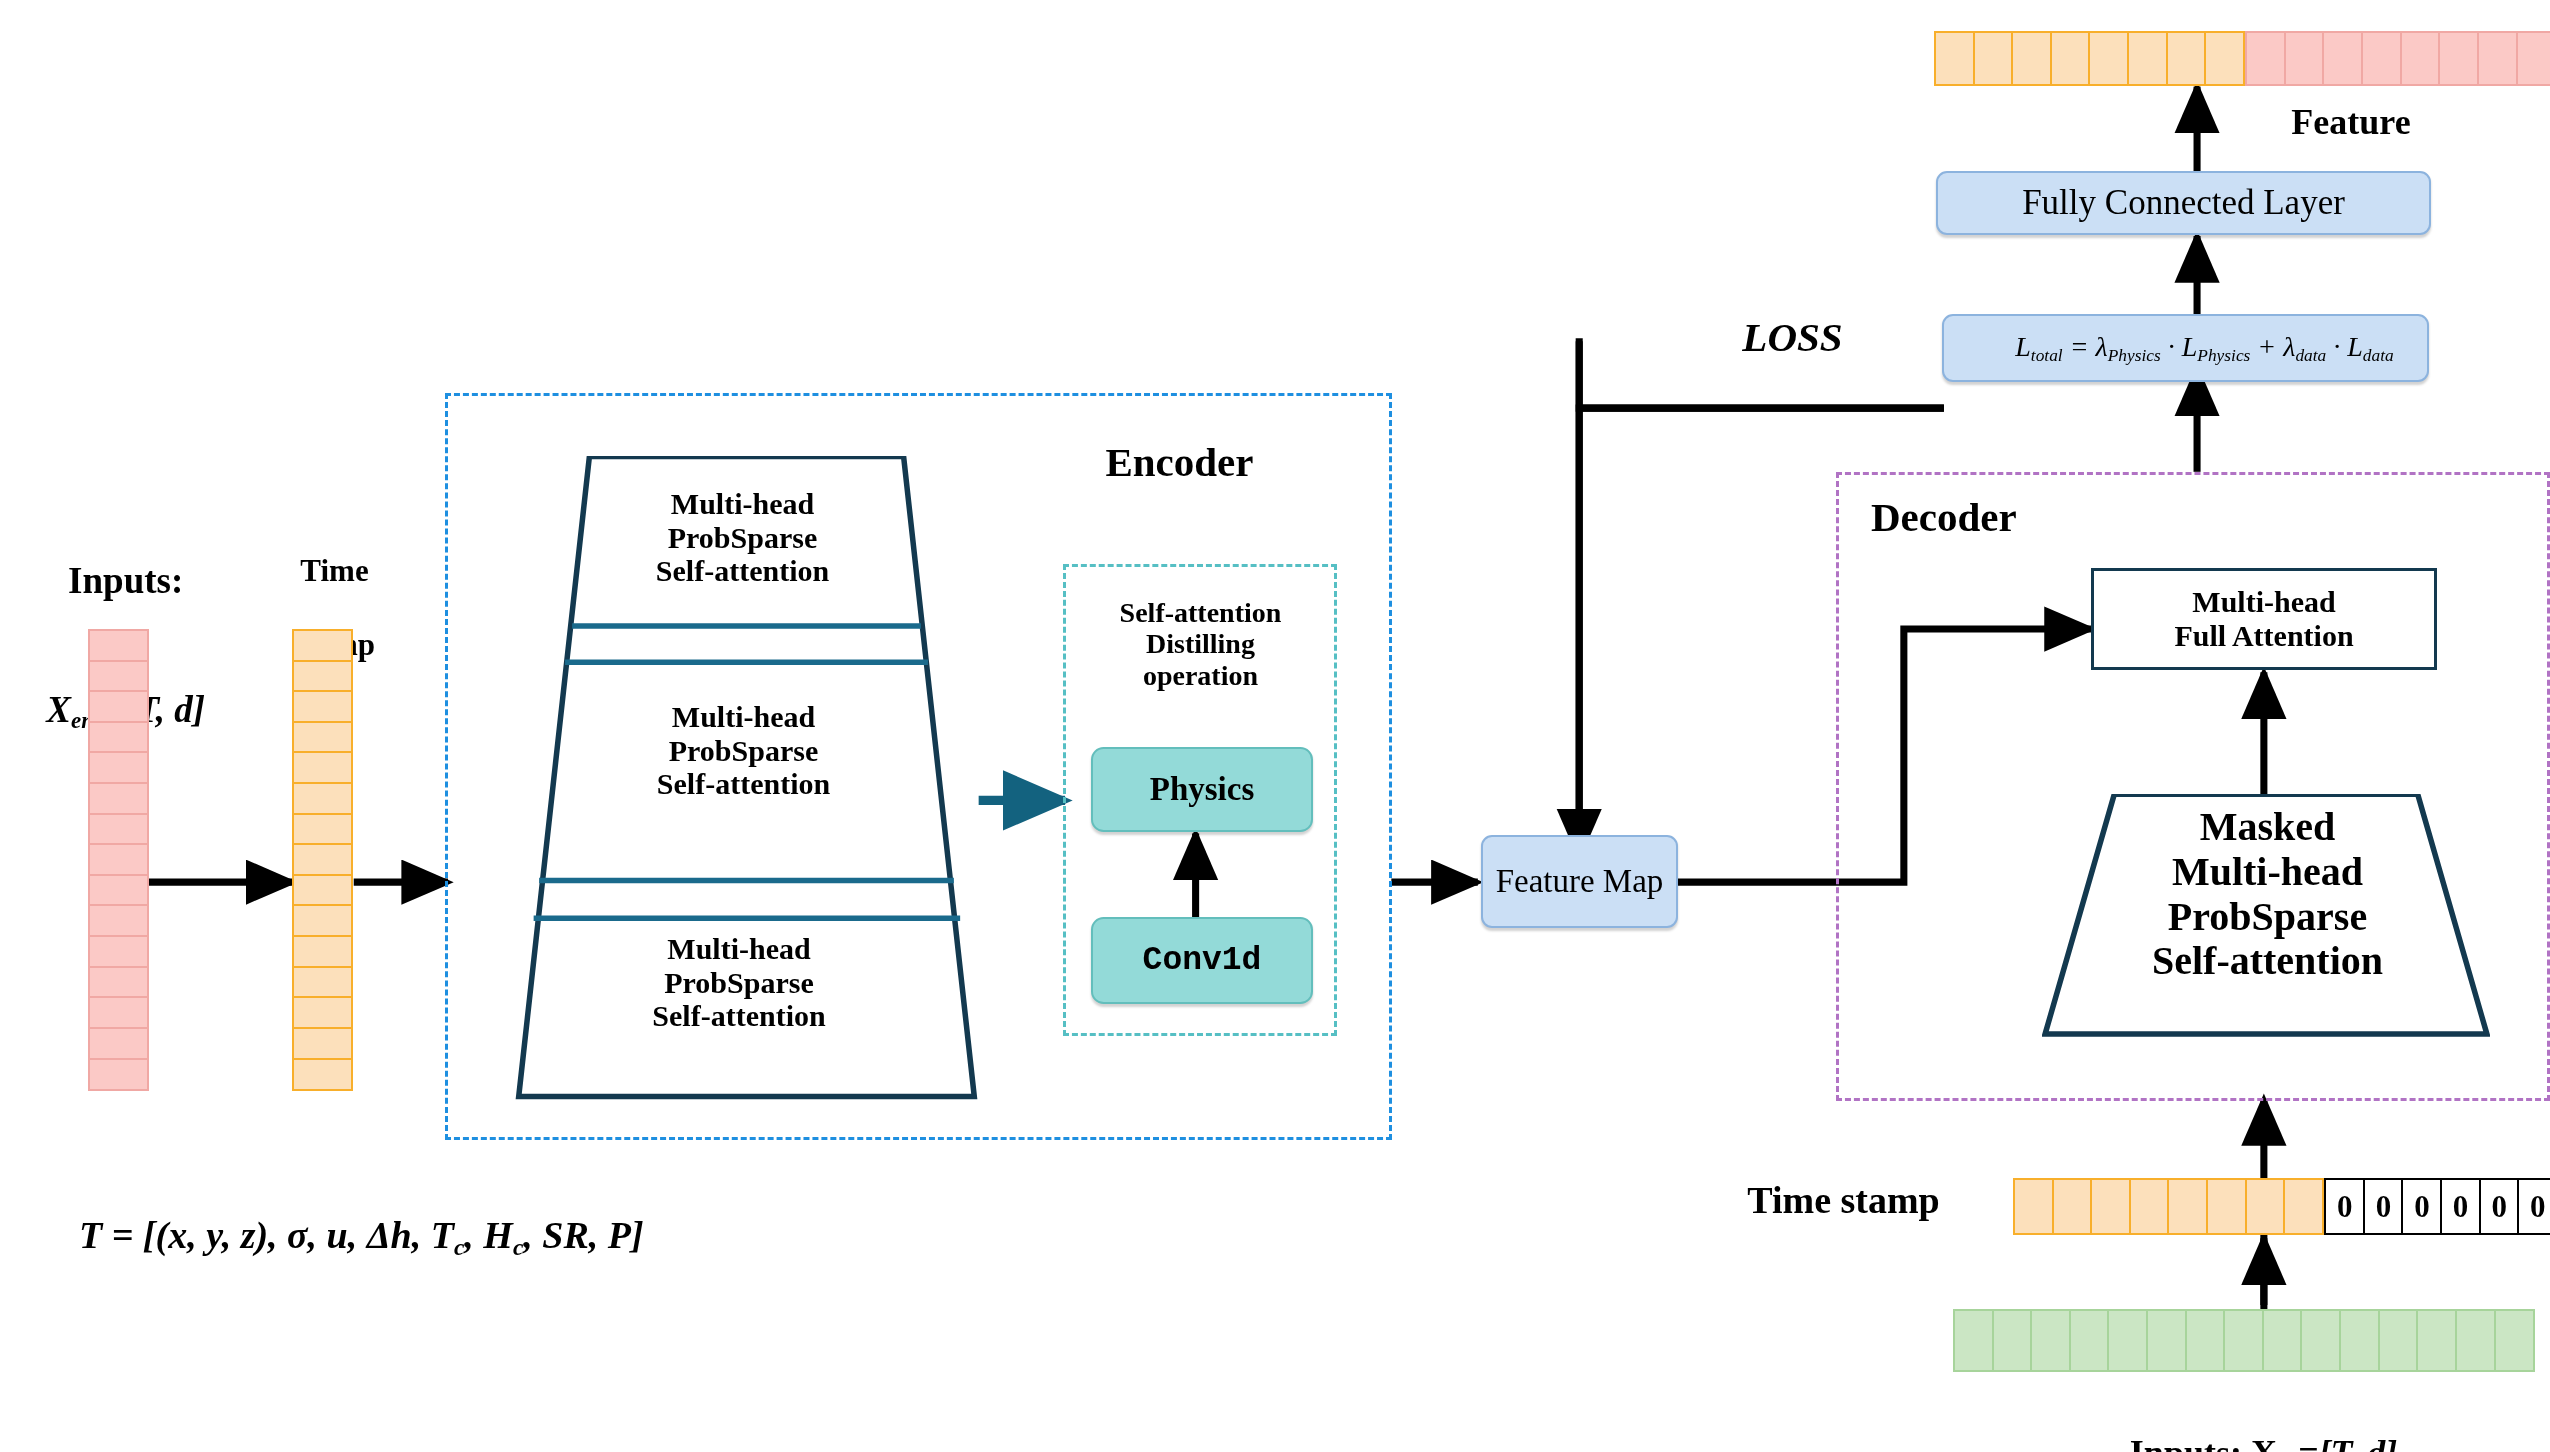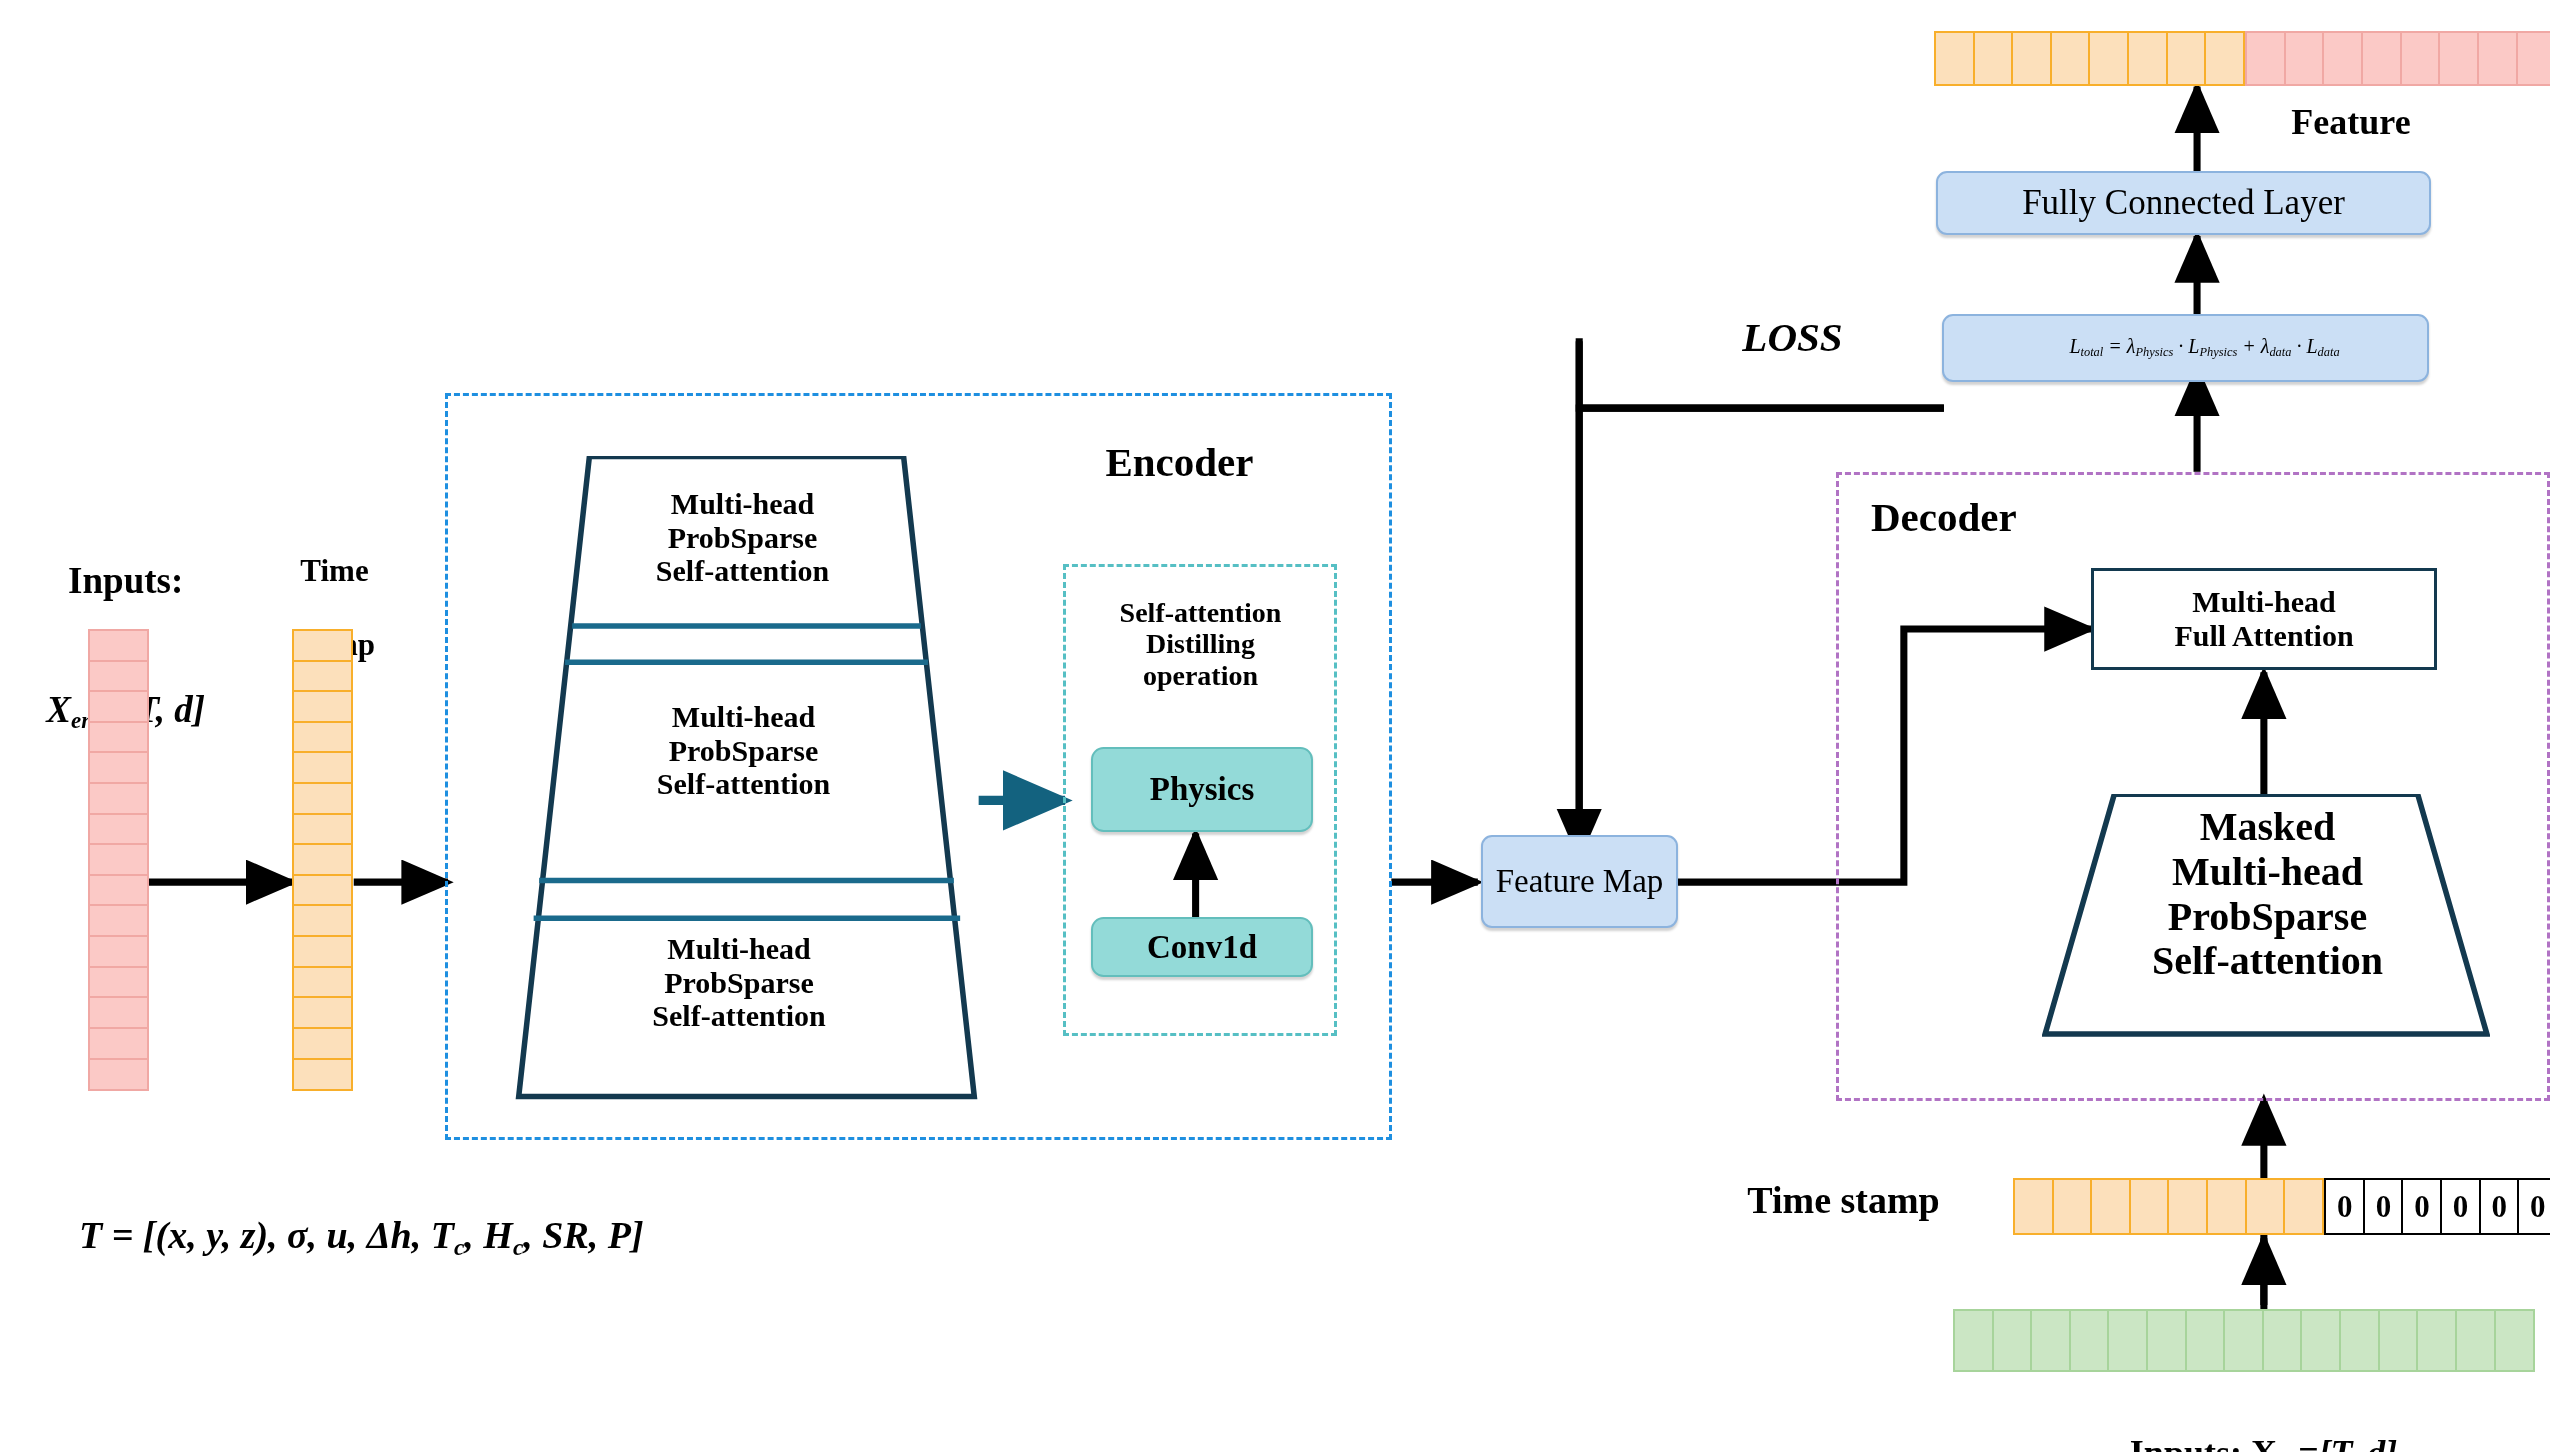--- a/index.html
+++ b/index.html
@@ -172,32 +172,32 @@
   <div class="abs dash-teal" style="left:1063px; top:564px; width:274px; height:472px;"></div>
 
   <div class="abs lbl" style="left:1071px; top:597px; width:259px; font-size:28px;">Self-attention
 Distilling
 operation</div>
 
   <div class="abs tealbox" style="left:1091px; top:747px; width:222px; height:85px; font-size:33px;">
     <span>Physics</span>
   </div>
 
-  <div class="abs tealbox" style="left:1091px; top:917px; width:222px; height:60px; font-size:33px;">
+  <div class="abs tealbox" style="left:1091px; top:917px; width:222px; height:87px; font-size:33px;font-family:Liberation Mono, monospace;">
     <span>Conv1d</span>
   </div>
 
   <div class="abs rbox" style="left:1481px; top:835px; width:197px; height:93px; font-size:33px;">
     <span>Feature Map</span>
   </div>
 
   <div class="abs lbl it" style="left:1698px; top:315px; width:189px; font-size:41px;">LOSS</div>
 
   <div class="abs rbox" style="left:1942px; top:314px; width:487px; height:68px;">
-    <span class="it" style="font-size:20px;margin-left:38px;">
+    <span class="it" style="font-size:28px;margin-left:38px;">
       <span>L</span><span class="sub">total</span><span> = </span><span>λ</span><span class="sub">Physics</span><span> · </span><span>L</span><span class="sub">Physics</span><span> + </span><span>λ</span><span class="sub">data</span><span> · </span><span>L</span><span class="sub">data</span>
     </span>
   </div>
 
   <div class="abs rbox" style="left:1936px; top:171px; width:495px; height:64px; font-size:35px;">
     <span>Fully Connected Layer</span>
   </div>
 
   <div class="abs hstrip" id="outStrip" style="left:1934px; top:31px; height:55px;">
       <div class="cell-orange" style="width: 41px; margin-left: 0px;"></div>

